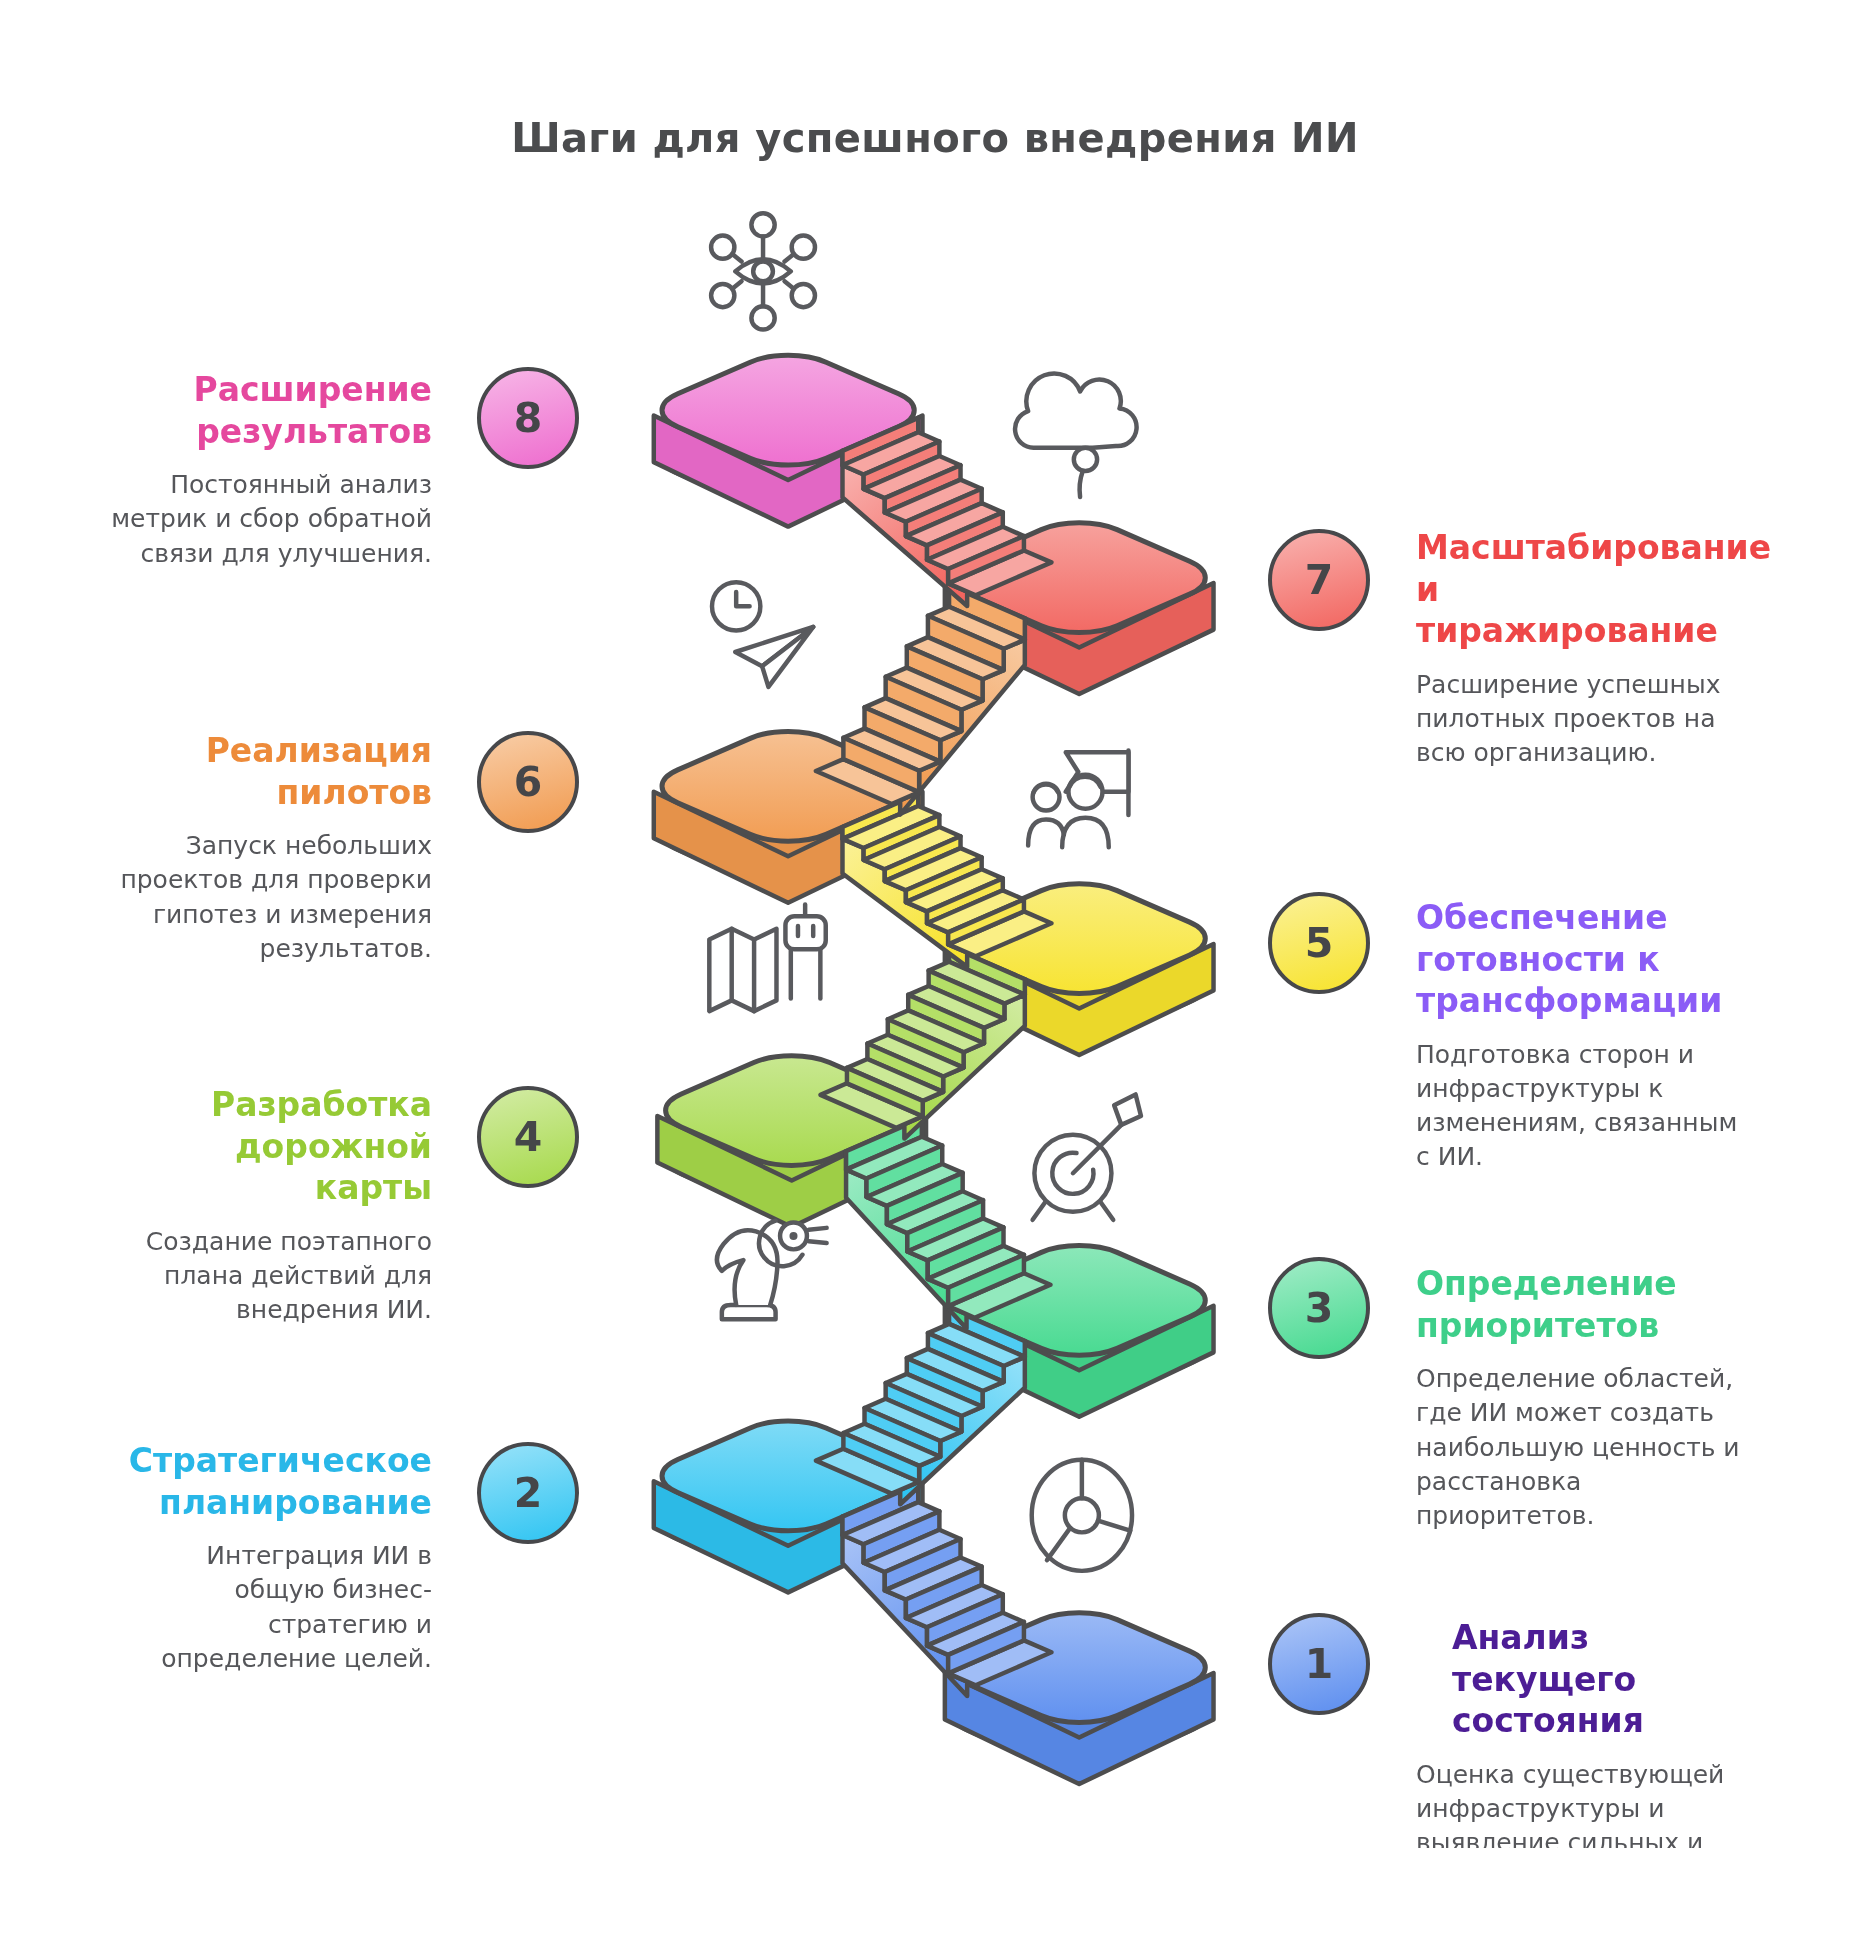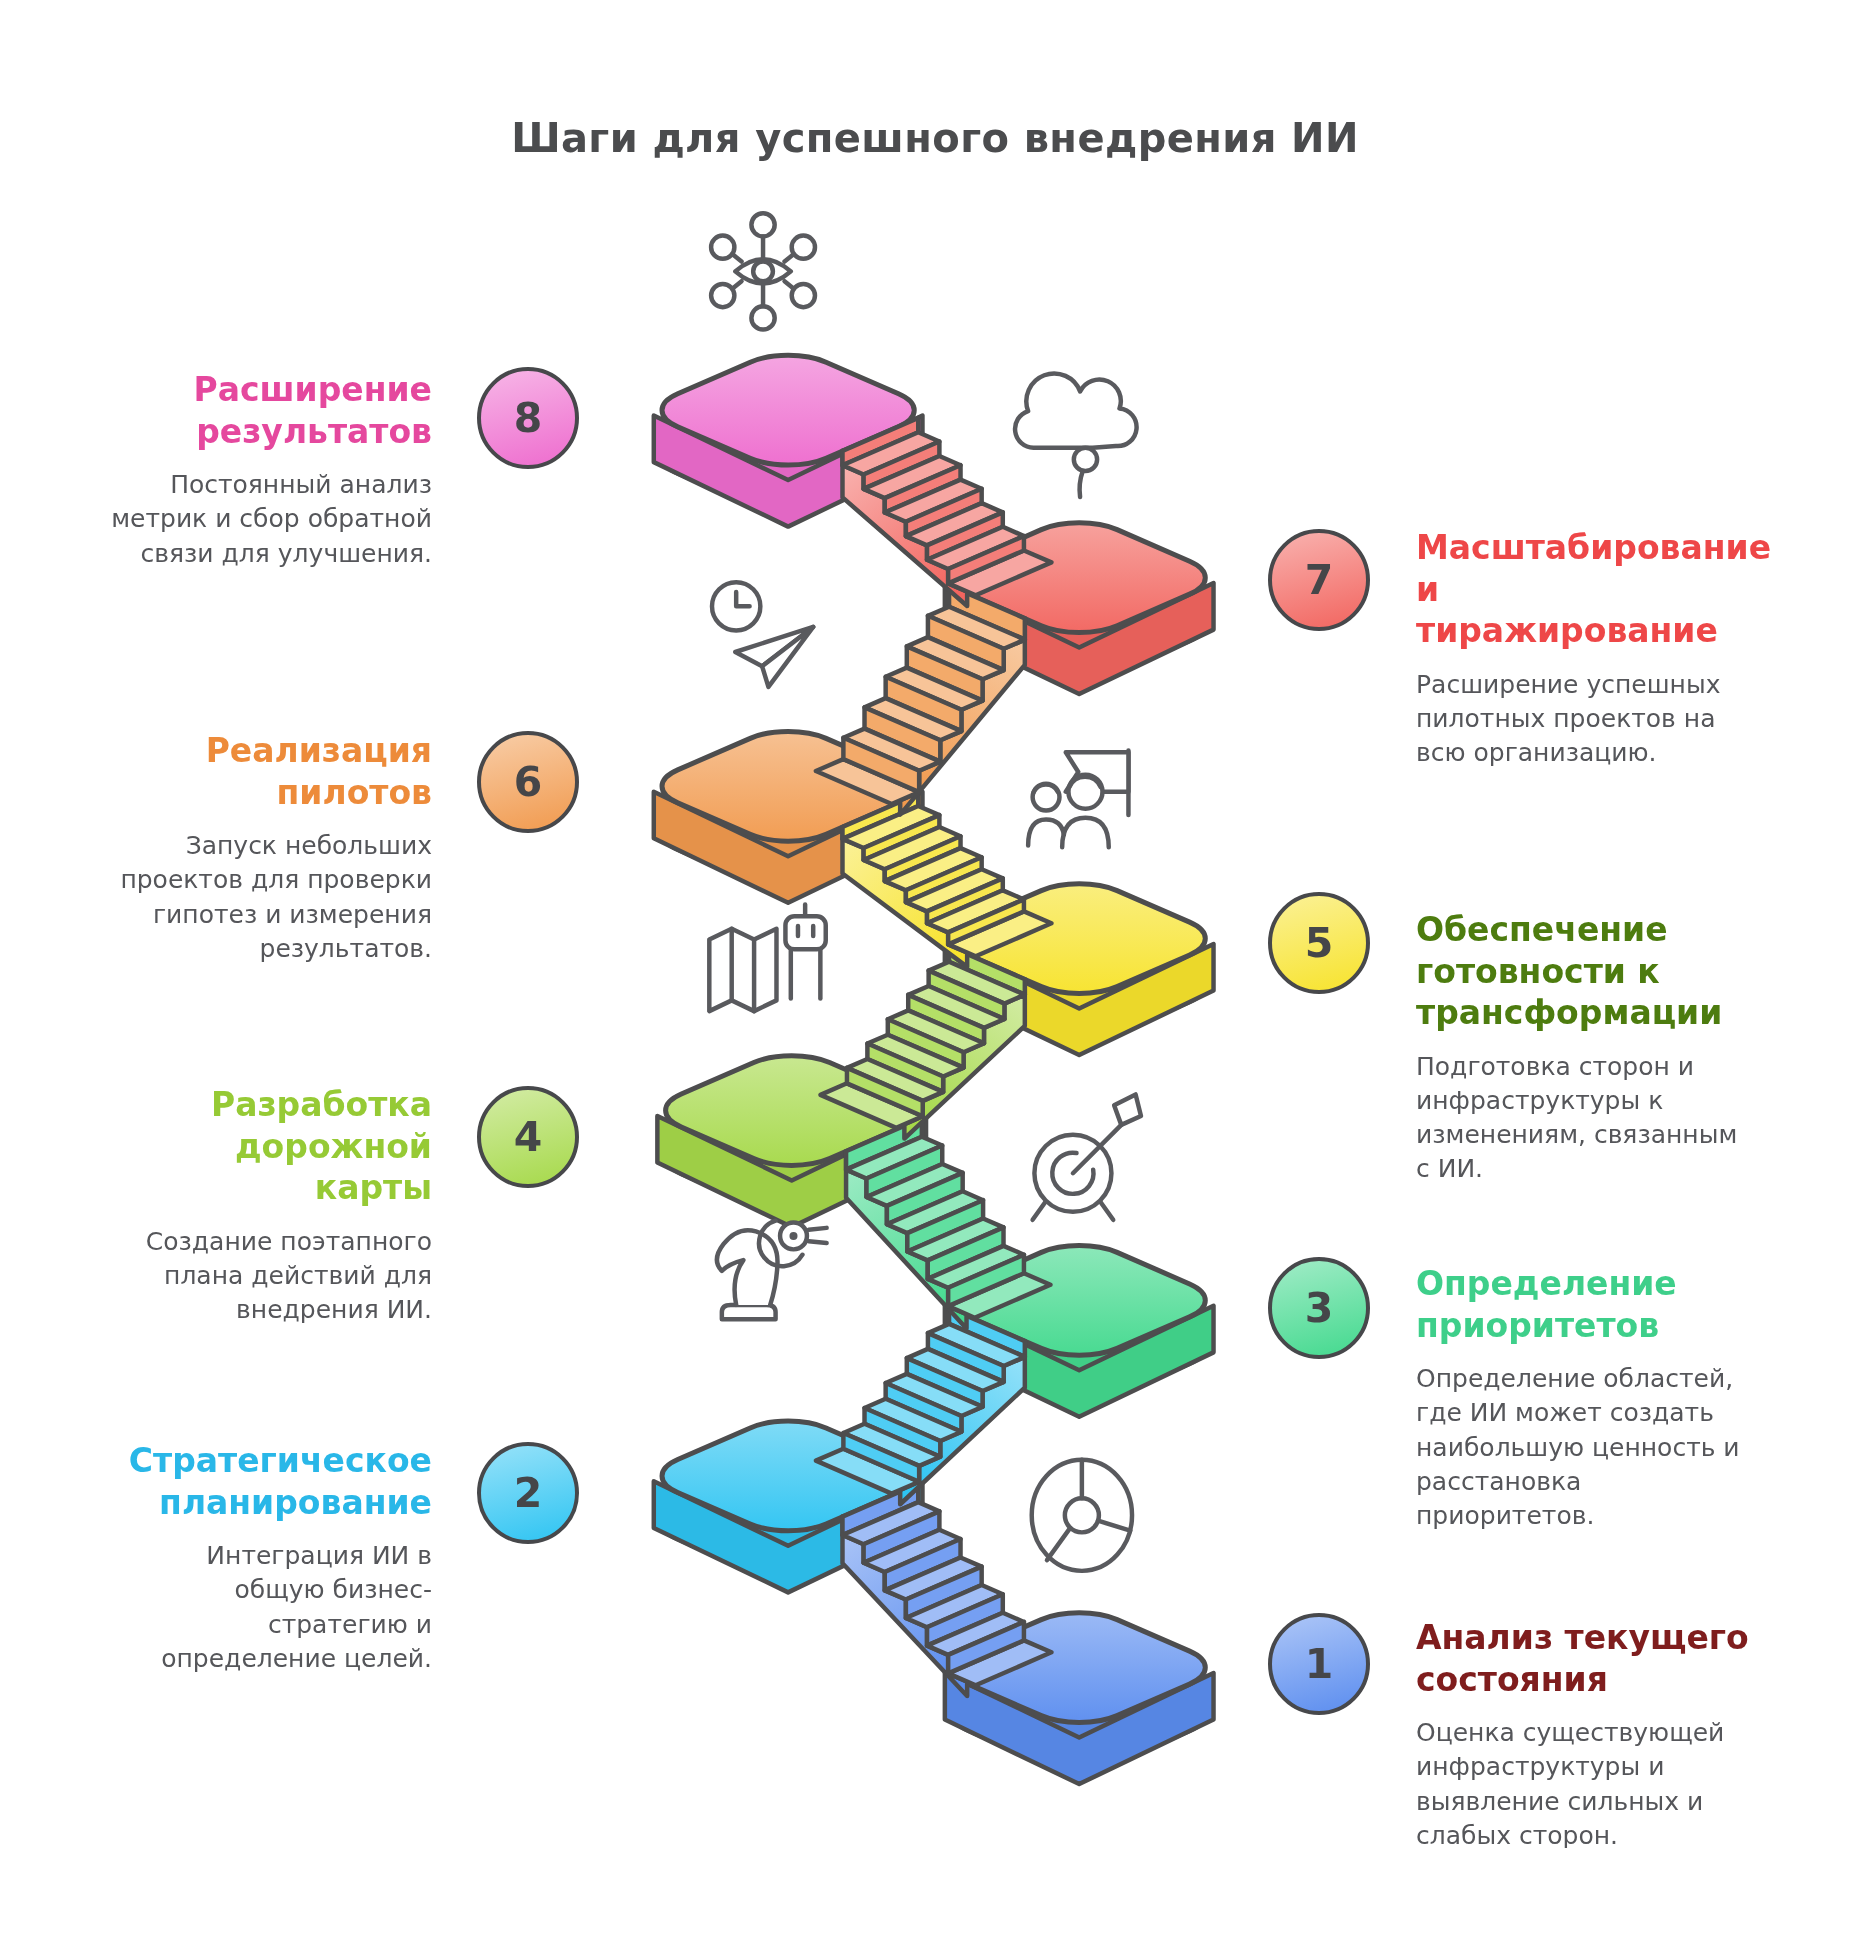--- a/index.html
+++ b/index.html
@@ -303,41 +303,41 @@
   <line x1="0" y1="-19" x2="0" y2="-62"></line>
   <line x1="18" y1="6" x2="54" y2="17"></line>
   <line x1="-13" y1="14" x2="-39" y2="50"></line>
 </g>
     </svg>
 
   <h1 class="page-title">Шаги для успешного внедрения ИИ</h1>
 
   <div id="steps-layer">
       <div class="step-block right" style="top: 1617px;">
-        <h2 style="color: #7f1d1d;">Анализ текущего состояния</h2>
+        <h2 style="color: #4c1d95; margin-left: 36px;">Анализ текущего состояния</h2>
         <p>Оценка существующей инфраструктуры и выявление сильных и слабых сторон.</p>
       </div>
       <div class="num-circle" style="left: 1268px; top: 1613px; background: linear-gradient(165deg, rgb(173, 198, 247), rgb(91, 141, 239));">1</div>
       <div class="step-block left" style="top: 1440px;">
         <h2 style="color: rgb(41, 183, 232);">Стратегическое планирование</h2>
         <p>Интеграция ИИ в общую бизнес-стратегию и определение целей.</p>
       </div>
       <div class="num-circle" style="left: 477px; top: 1442px; background: linear-gradient(165deg, rgb(151, 226, 249), rgb(46, 196, 242));">2</div>
       <div class="step-block right" style="top: 1263px;">
         <h2 style="color: rgb(62, 207, 138);">Определение приоритетов</h2>
         <p>Определение областей, где ИИ может создать наибольшую ценность и расстановка приоритетов.</p>
       </div>
       <div class="num-circle" style="left: 1268px; top: 1257px; background: linear-gradient(165deg, rgb(161, 236, 199), rgb(67, 217, 142));">3</div>
       <div class="step-block left" style="top: 1084px;">
         <h2 style="color: rgb(150, 202, 53);">Разработка дорожной карты</h2>
         <p>Создание поэтапного плана действий для внедрения ИИ.</p>
       </div>
       <div class="num-circle" style="left: 477px; top: 1086px; background: linear-gradient(165deg, rgb(211, 236, 165), rgb(166, 217, 74));">4</div>
       <div class="step-block right" style="top: 897px;">
-        <h2 style="color: #4d7c0f; margin-top: 12px;">Обеспечение готовности к трансформации</h2>
+        <h2 style="color: #8b5cf6;">Обеспечение готовности к трансформации</h2>
         <p>Подготовка сторон и инфраструктуры к изменениям, связанным с ИИ.</p>
       </div>
       <div class="num-circle" style="left: 1268px; top: 892px; background: linear-gradient(165deg, rgb(251, 241, 150), rgb(247, 227, 44));">5</div>
       <div class="step-block left" style="top: 730px;">
         <h2 style="color: rgb(237, 139, 58);">Реализация пилотов</h2>
         <p>Запуск небольших проектов для проверки гипотез и измерения результатов.</p>
       </div>
       <div class="num-circle" style="left: 477px; top: 731px; background: linear-gradient(165deg, rgb(248, 205, 167), rgb(241, 154, 78));">6</div>
       <div class="step-block right" style="top: 527px;">
         <h2 style="color: rgb(238, 71, 72);">Масштабирование и тиражирование</h2>

